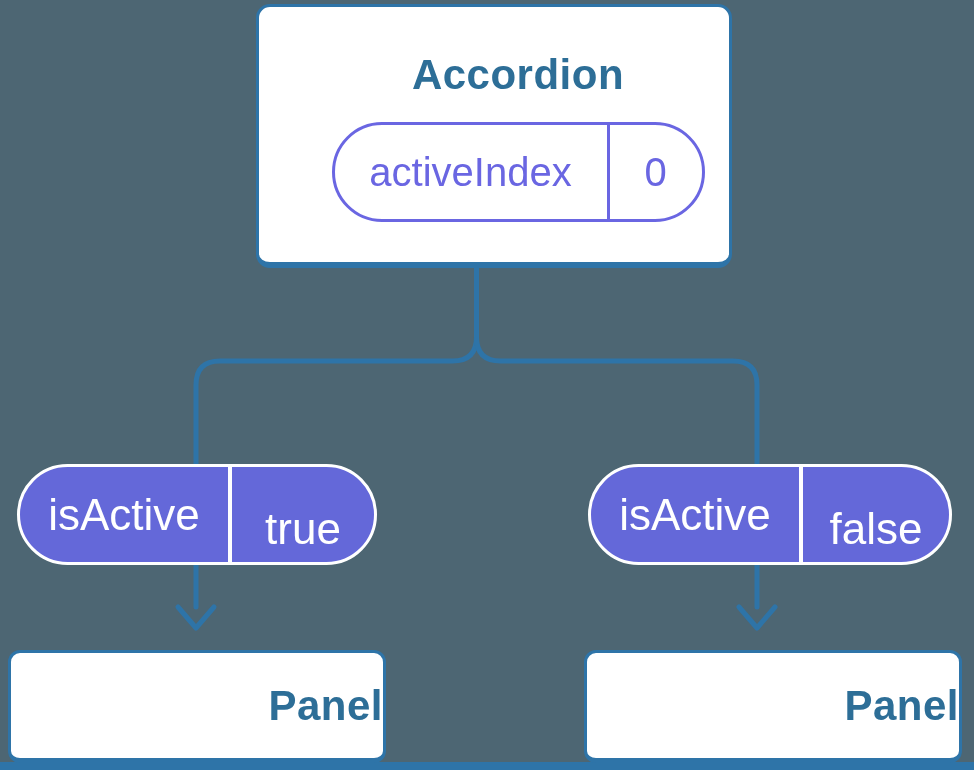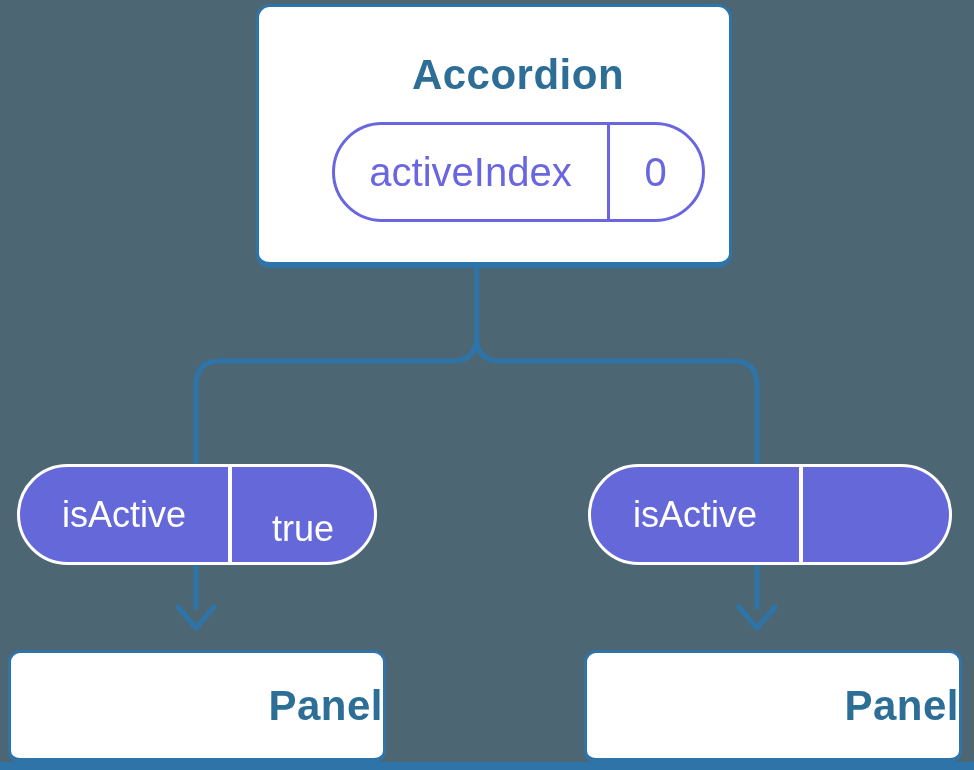--- a/index.html
+++ b/index.html
@@ -65,21 +65,21 @@
   
   .prop-pill {
     position: absolute;
     top: 464px; height: 101px;
     background: #6468D9;
     border: 3px solid #FFFFFF;
     border-radius: 52px;
     box-sizing: border-box;
     display: flex; align-items: stretch;
     color: #FFFFFF;
-    font-size: 36px; font-weight: 400;
+    font-size: 44px; font-weight: 400;
   }
   .prop-pill-left  { left: 17px;  width: 360px; }
   .prop-pill-right { left: 588px; width: 364px; }
   .prop-pill .pill-label {
     width: 208px; display: flex; align-items: center; justify-content: center;
   }
   .prop-pill .pill-sep { width: 4px; background: #FFFFFF; }
   .prop-pill .pill-value {
     flex: 1; display: flex; align-items: center; justify-content: center; margin-top: 28px;
   }
@@ -113,20 +113,21 @@
 
   <div class="prop-pill prop-pill-left">
     <span class="pill-label">isActive</span>
     <span class="pill-sep"></span>
     <span class="pill-value">true</span>
   </div>
 
   <div class="prop-pill prop-pill-right">
     <span class="pill-label">isActive</span>
     <span class="pill-sep"></span>
+    <span class="pill-value">false</span>
   </div>
 
   <div class="node-card panel-card panel-left">
     <div class="node-title">Panel</div>
   </div>
 
   <div class="node-card panel-card panel-right">
     <div class="node-title">Panel</div>
   </div>
 

